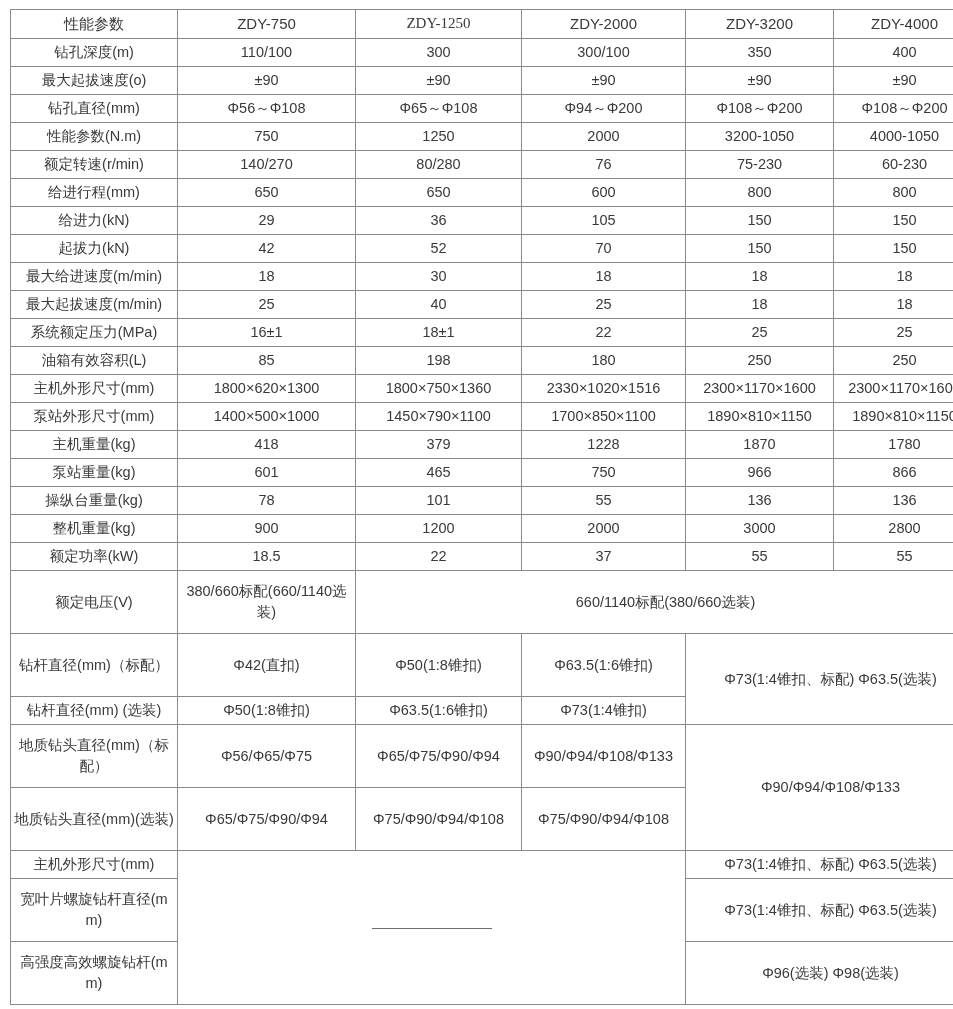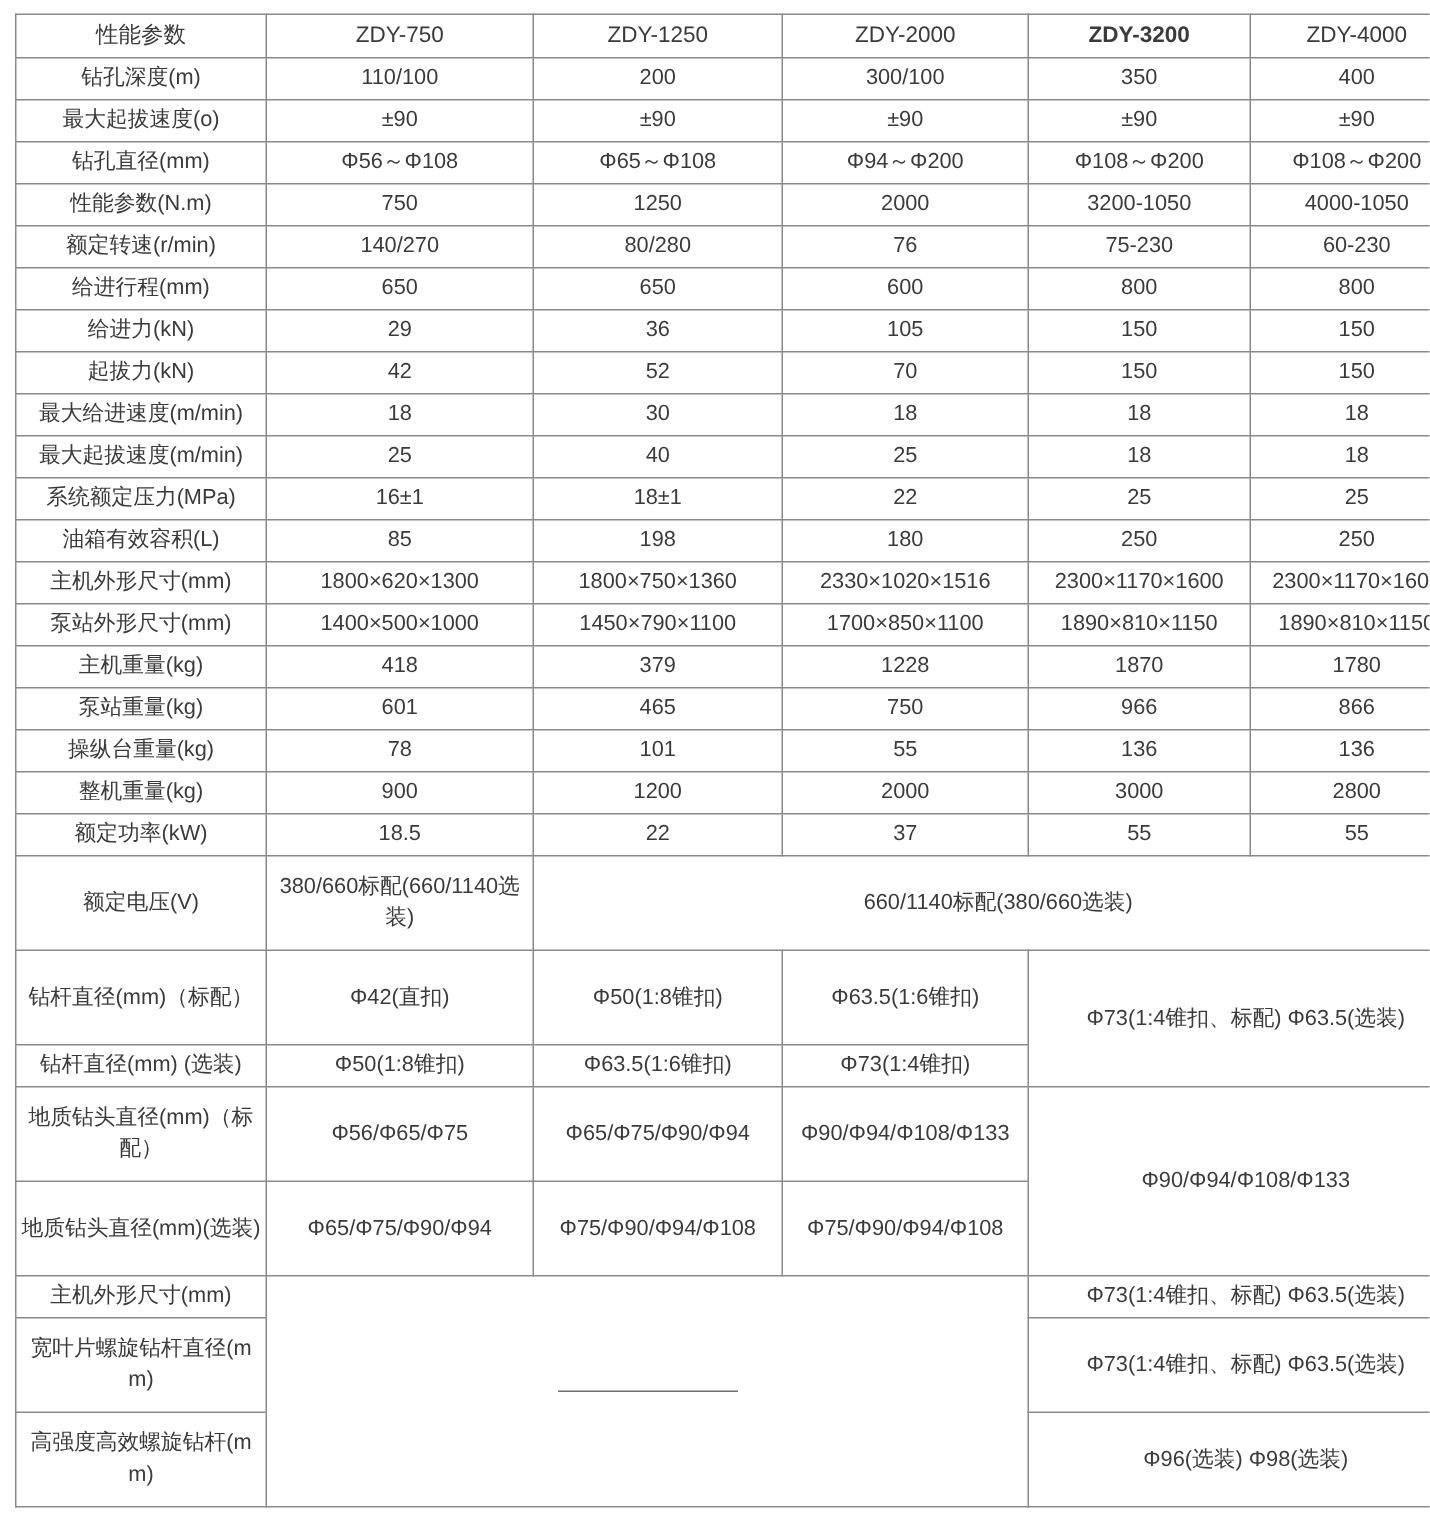--- a/index.html
+++ b/index.html
@@ -35,27 +35,27 @@
     background: #ffffff;
   }
   td.param-label {
     width: 162px;
   }
   td.model-col {
     width: 173px;
   }
   td.model-col-3 {
     width: 161px;
+    font-family: Liberation Serif, serif;
   }
   td.model-col-4 {
     width: 159px;
   }
   td.model-col-5 {
     width: 143px;
-    font-weight: bold;
   }
   td.model-col-6 {
     width: 137px;
   }
   tr.header-row td {
     font-size: 15px;
   }
   td.tall-cell {
     height: 56px;
   }
@@ -81,21 +81,21 @@
         <td class="model-col">ZDY-750</td>
         <td class="model-col-3">ZDY-1250</td>
         <td class="model-col-4">ZDY-2000</td>
         <td class="model-col-5">ZDY-3200</td>
         <td class="model-col-6">ZDY-4000</td>
       </tr>
 
       <tr>
         <td class="param-label">钻孔深度(m)</td>
         <td>110/100</td>
-        <td>200</td>
+        <td>300</td>
         <td>300/100</td>
         <td>350</td>
         <td>400</td>
       </tr>
       <tr>
         <td class="param-label">最大起拔速度(o)</td>
         <td>±90</td>
         <td>±90</td>
         <td>±90</td>
         <td>±90</td>

